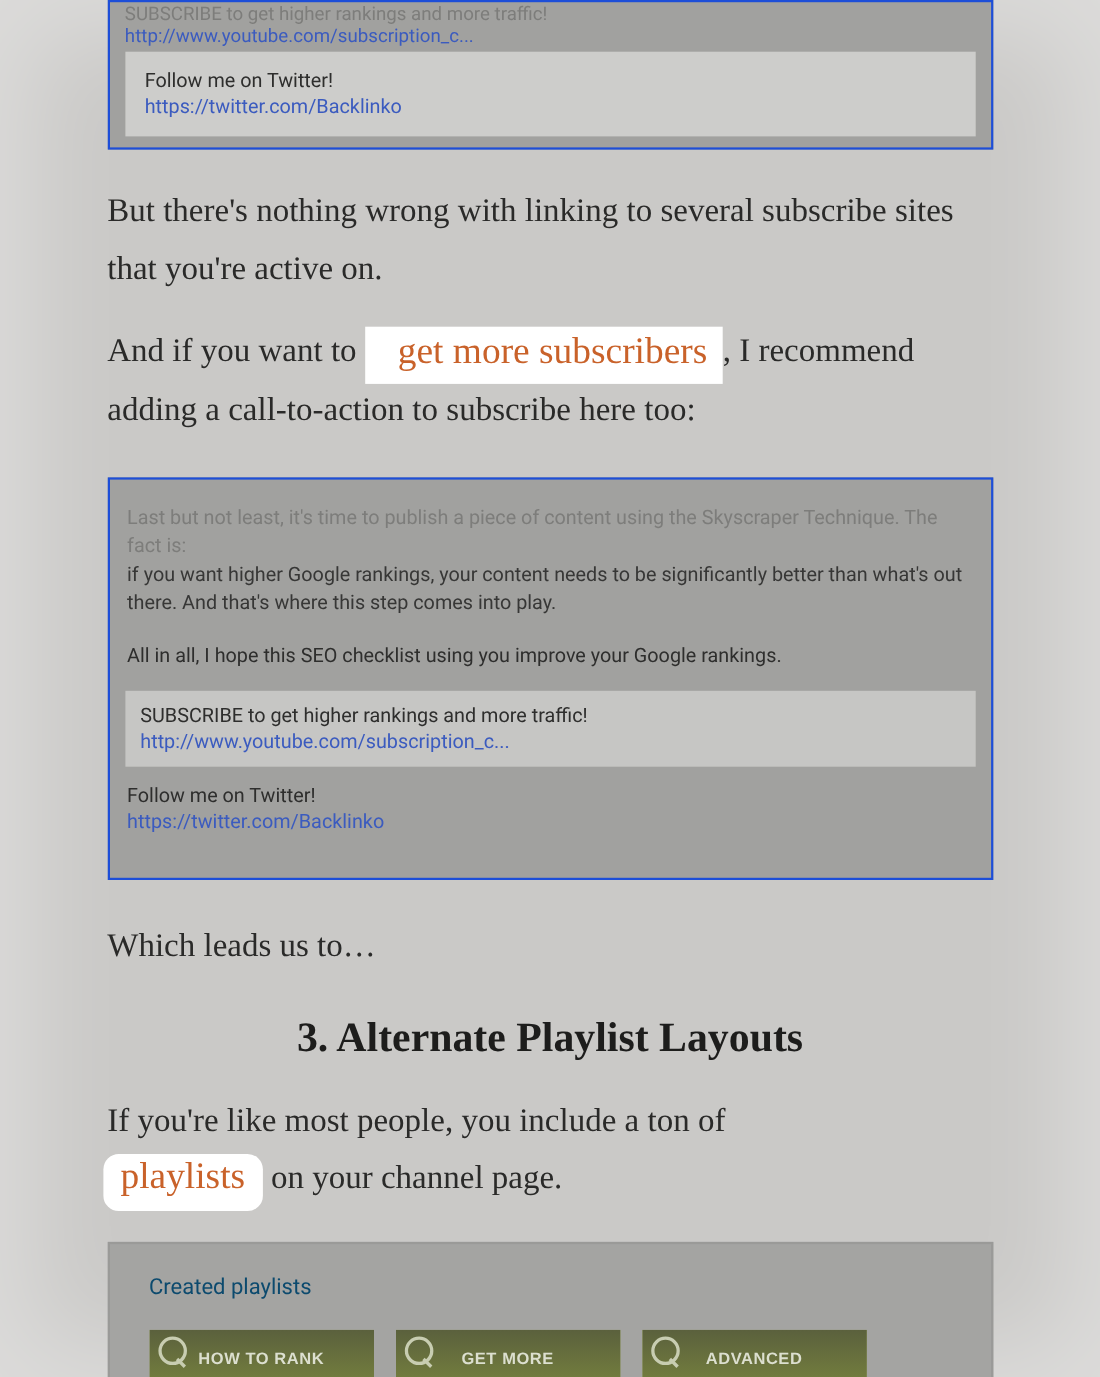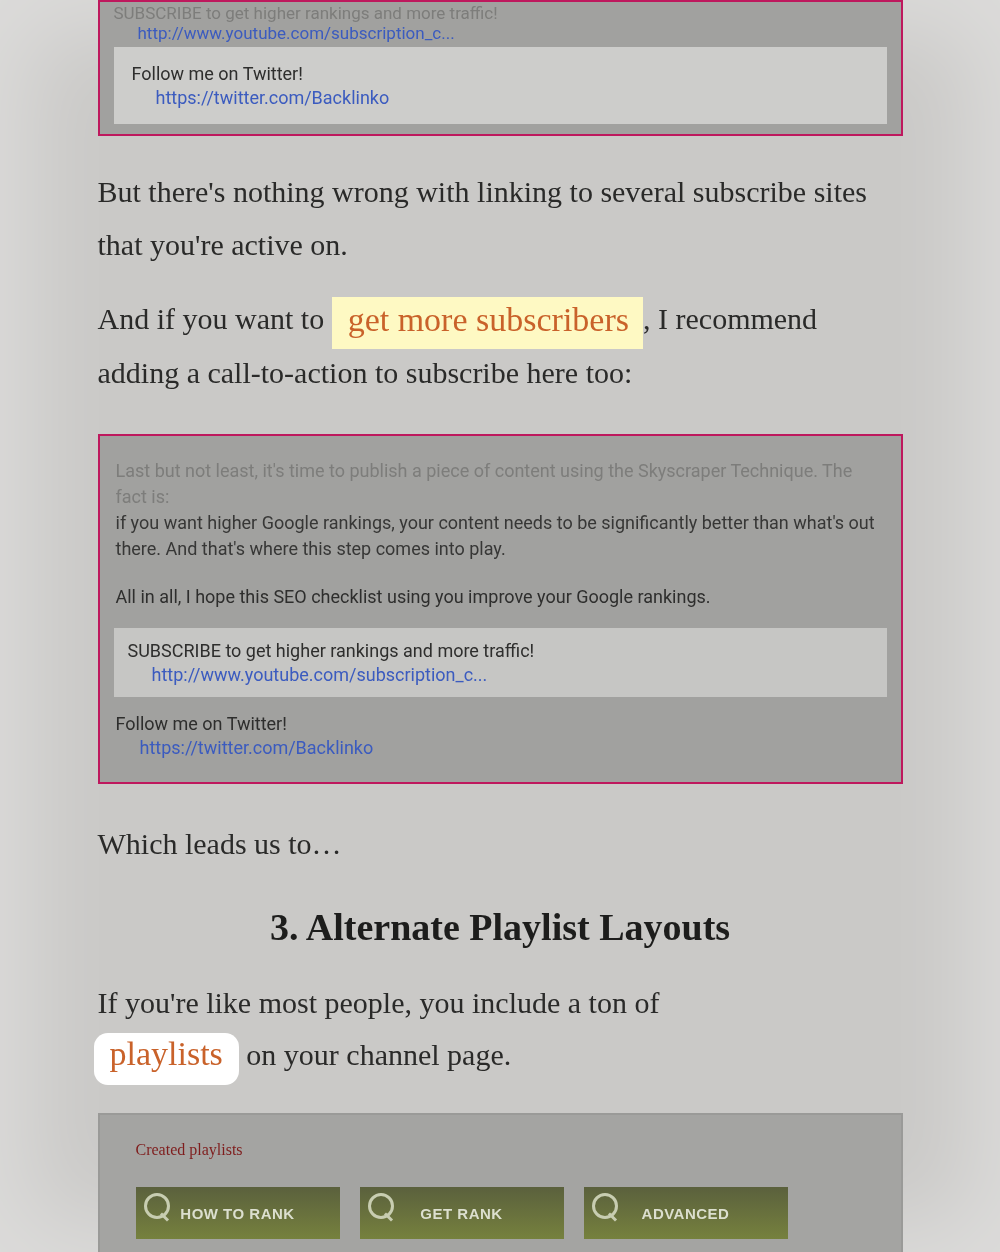--- a/index.html
+++ b/index.html
@@ -19,31 +19,31 @@
   }
   .page{
     position:relative;
     width:805px;
     margin:0 auto;
     padding-top:0;
   }
   
   .yt-panel{
     background:#a1a19f;
-    border:2px solid #be185d;
+    border:2px solid #1d4ed8;
     padding:6px 8px 10px 8px;
     font-family:Roboto,Arial,Helvetica,sans-serif;
   }
   .yt-text{
     font-size:18px;
     line-height:1.45;
     color:#3d3d3c;
   }
   .yt-muted{color:#7d7d7b;}
-  .yt-link{color:#3b5bbf;font-size:18px;margin-left:24px;}
+  .yt-link{color:#3b5bbf;font-size:18px;}
   .yt-sub-box{
     background:#c6c6c4;
     padding:10px 14px 12px 14px;
     margin:18px -2px 14px -2px;
   }
   .yt-inner{
     background:#cdcdcb;
     padding:14px 18px 16px 18px;
     margin-top:4px;
   }
@@ -51,23 +51,23 @@
   #panel-top{padding-top:1px;padding-left:14px;padding-right:14px;}
   #panel-top .trail{font-size:17px;}
   
   .body-text{
     font-size:30px;
     line-height:1.75;
     color:#2a2a29;
     margin:30px 0 22px 0;
   }
   .hl{
-    background:#fef9c3;
+    background:#ffffff;
     color:#c9622a;
-    padding:6px 14px 12px 16px;
+    padding:6px 14px 12px 30px;
     font-size:34px;
     display:inline-block;
     line-height:1;
     position:relative;top:2px;
   }
   .hl-sm{
     background:#ffffff;
     color:#c9622a;
     padding:4px 16px 14px 16px;
     font-size:34px;
@@ -87,21 +87,21 @@
   
   .pl-panel{
     background:#a4a4a2;
     border:2px solid #9a9a98;
     padding:26px 36px 0 36px;
     font-family:Roboto,Arial,Helvetica,sans-serif;
     margin-top:28px;
     height:150px;
     overflow:hidden;
   }
-  .pl-title{color:#7f1d1d;font-size:16px;margin-bottom:28px;font-family:Liberation Serif, serif;}
+  .pl-title{color:#0c4a6e;font-size:20px;margin-bottom:28px;}
   .pl-row{display:flex;gap:20px;}
   .pl-card{
     width:204px;height:52px;
     background:#808d3e;
     position:relative;
     display:flex;align-items:center;justify-content:center;
     overflow:hidden;
   }
   .pl-card::after{
     content:"";position:absolute;inset:0;
@@ -137,21 +137,21 @@
     </div>
   </div>
 
   <p class="body-text">But there's nothing wrong with linking to several subscribe sites that you're active on.</p>
 
   <p class="body-text" style="margin-top:18px">
     <span>And if you want to </span>
     <span class="hl">get more subscribers</span><span>, I recommend adding a call-to-action to subscribe here too:</span>
   </p>
 
-  <div class="yt-panel" id="panel-mid" style="padding:22px 16px 24px 16px;margin-top:34px;">
+  <div class="yt-panel" id="panel-mid" style="padding:22px 16px 40px 16px;margin-top:34px;">
     <div class="yt-text yt-muted">Last but not least, it's time to publish a piece of content using the Skyscraper Technique. The fact is:</div>
     <div class="yt-text" style="color:#373736">if you want higher Google rankings, your content needs to be significantly better than what's out there. And that's where this step comes into play.</div>
     <div class="yt-text" style="margin-top:22px;color:#2e2e2d">All in all, I hope this SEO checklist using you improve your Google rankings.</div>
 
     <div class="yt-sub-box">
       <div class="yt-text" style="color:#2e2e2d">SUBSCRIBE to get higher rankings and more traffic!</div>
       <div class="yt-link">http://www.youtube.com/subscription_c...</div>
     </div>
 
     <div class="yt-text" style="color:#2e2e2d">Follow me on Twitter!</div>
@@ -170,21 +170,21 @@
 
   <div class="pl-panel">
     <div class="pl-title">Created playlists</div>
     <div class="pl-row">
       <div class="pl-card">
         <div class="mag"></div>
         <span>HOW TO RANK</span>
       </div>
       <div class="pl-card">
         <div class="mag"></div>
-        <span>GET RANK</span>
+        <span>GET MORE</span>
       </div>
       <div class="pl-card">
         <div class="mag"></div>
         <span>ADVANCED</span>
       </div>
     </div>
   </div>
 
 </div>
 

